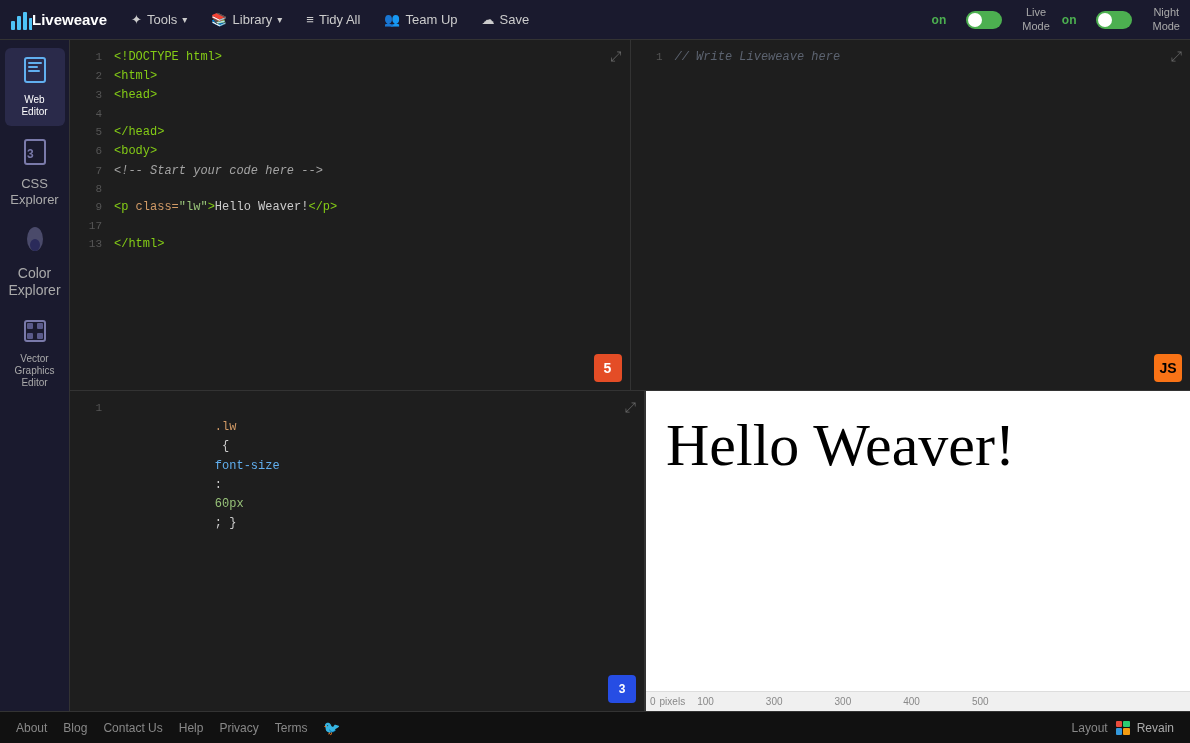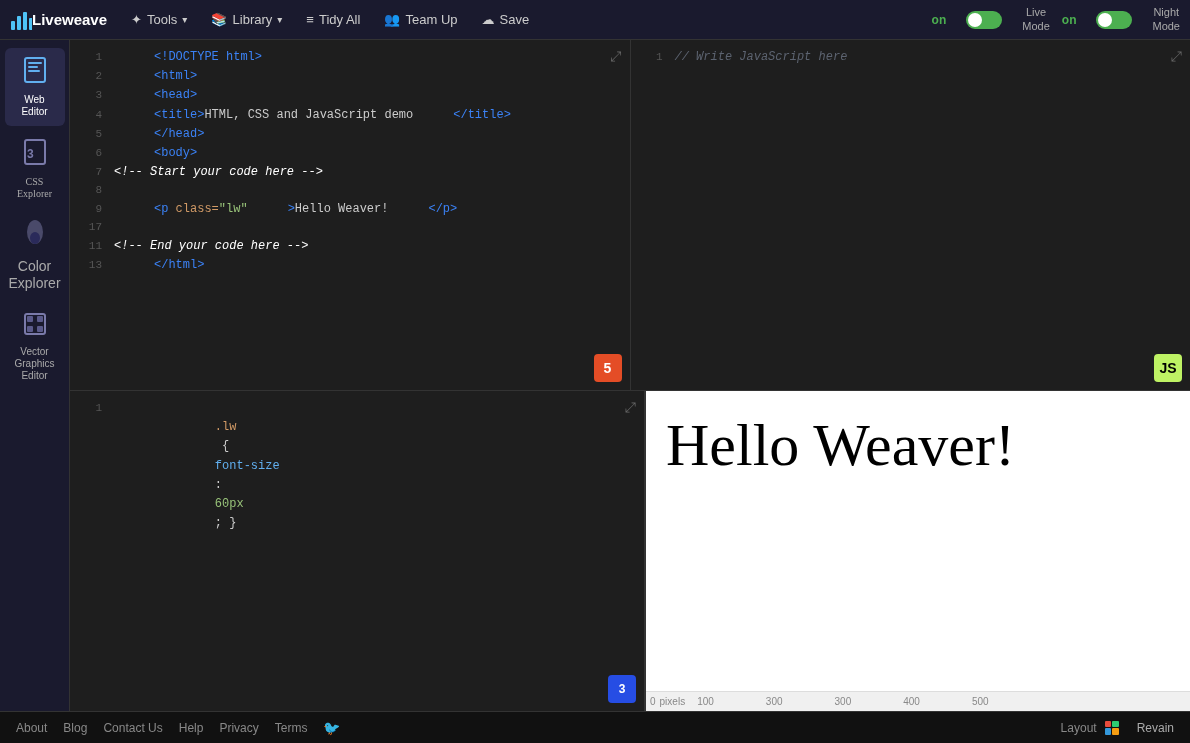--- a/index.html
+++ b/index.html
@@ -118,45 +118,45 @@
       color: #555;
       width: 24px;
       text-align: right;
       margin-right: 12px;
       flex-shrink: 0;
       font-size: 11px;
     }
     .code-content { color: #ccc; white-space: pre; }
 
     
-    .c-tag { color: #3b82f6; margin-left: 40px; }
+    .c-tag { color: #84cc16; }
     .c-attr { color: #d19a66; }
     .c-val { color: #98c379; }
-    .c-comment { color: #ffffff; font-style: italic; }
+    .c-comment { color: #a3a3a3; font-style: italic; }
     .c-js-comment { color: #5c6370; font-style: italic; }
     .c-css-sel { color: #d19a66; }
     .c-css-prop { color: #61afef; }
     .c-css-val { color: #98c379; }
 
     .editor-badge {
       position: absolute;
       bottom: 8px;
       right: 8px;
       width: 28px;
       height: 28px;
       border-radius: 4px;
       display: flex;
       align-items: center;
       justify-content: center;
       font-weight: bold;
       font-size: 14px;
       color: #fff;
     }
     .badge-html { background: #e44d26; }
-    .badge-js { background: #bef264; color: #000; margin-top: 36px; }
+    .badge-js { background: #f97316; color: #000; margin-top: 36px; }
     .badge-css { background: #264de4; }
 
     .expand-btn {
       position: absolute;
       top: 8px;
       right: 8px;
       color: #666;
       cursor: pointer;
       font-size: 14px;
     }
@@ -216,21 +216,21 @@
       align-items: flex-end;
       gap: 8px;
       padding-left: 38px;
     }
     .layout-btn {
       color: #888; font-size: 12px; cursor: pointer;
     }
     .revain-logo {
       display: flex;
       align-items: center;
-      gap: 18px;
+      gap: 7px;
       font-size: 12px;
     }
     .revain-squares {
       display: grid;
       grid-template-columns: 1fr 1fr;
       grid-template-rows: 1fr 1fr;
       gap: 1px;
       width: 14px;
       height: 14px;
     }
@@ -315,21 +315,21 @@
       <span style="color:#fff;font-size:10px;line-height:1.2;text-align:center;">Web<br>Editor</span>
     </div>
 
     <div class="sidebar-item">
       <span style="font-size:22px;">
         <svg width="24" height="28" viewBox="0 0 24 28">
           <rect x="2" y="2" width="20" height="24" rx="2" fill="none" stroke="#7a7aaa" stroke-width="2"></rect>
           <text x="4" y="20" fill="#7a7aaa" font-size="12" font-weight="bold">3</text>
         </svg>
       </span>
-      <span style="font-size:10px;line-height:1.2;text-align:center;color:#aaa;font-family:Liberation Serif, serif;">CSS<br>Explorer</span>
+      <span style="font-size:13px;line-height:1.2;text-align:center;color:#aaa;">CSS<br>Explorer</span>
     </div>
 
     <div class="sidebar-item">
       <span style="font-size:22px;">
         <svg width="24" height="28" viewBox="0 0 24 28">
           <ellipse cx="12" cy="12" rx="8" ry="12" fill="#4a4a6a"></ellipse>
           <ellipse cx="12" cy="18" rx="5" ry="6" fill="#2a2a5a"></ellipse>
         </svg>
       </span>
       <span style="font-size:14px;line-height:1.2;text-align:center;color:#aaa;">Color<br>Explorer</span>
@@ -362,21 +362,20 @@
           <div class="code-line">
               <span class="line-num">2</span>
               <span class="code-content"><span class="c-tag">&lt;html&gt;</span></span>
             </div>
           <div class="code-line">
               <span class="line-num">3</span>
               <span class="code-content"><span class="c-tag">&lt;head&gt;</span></span>
             </div>
           <div class="code-line">
               <span class="line-num">4</span>
-              <span class="code-content"><span class="c-tag">&lt;title&gt;</span><span style="color:#ccc;">HTML, CSS and JavaScript demo</span><span class="c-tag">&lt;/title&gt;</span></span>
             </div>
           <div class="code-line">
               <span class="line-num">5</span>
               <span class="code-content"><span class="c-tag">&lt;/head&gt;</span></span>
             </div>
           <div class="code-line">
               <span class="line-num">6</span>
               <span class="code-content"><span class="c-tag">&lt;body&gt;</span></span>
             </div>
           <div class="code-line">
@@ -387,39 +386,35 @@
               <span class="line-num">8</span>
               <span class="code-content"></span>
             </div>
           <div class="code-line">
               <span class="line-num">9</span>
               <span class="code-content"><span class="c-tag">&lt;p </span><span class="c-attr">class=</span><span class="c-val">"lw"</span><span class="c-tag">&gt;</span><span style="color:#ccc;">Hello Weaver!</span><span class="c-tag">&lt;/p&gt;</span></span>
             </div>
           <div class="code-line">
               <span class="line-num">17</span>
               <span class="code-content"></span>
-            </div>
-          <div class="code-line">
-              <span class="line-num">11</span>
-              <span class="code-content"><span class="c-comment">&lt;!-- End your code here --&gt;</span></span>
             </div>
           <div class="code-line">
               <span class="line-num">13</span>
               <span class="code-content"><span class="c-tag">&lt;/html&gt;</span></span>
             </div>
         </div>
         <span class="expand-btn">⤢</span>
         <div class="editor-badge badge-html">5</div>
       </div>
 
       <div class="editor-panel">
         <div class="editor-code">
           <div class="code-line">
               <span class="line-num">1</span>
-              <span class="code-content c-js-comment">// Write JavaScript here</span>
+              <span class="code-content c-js-comment">// Write Liveweave here</span>
             </div>
         </div>
         <span class="expand-btn">⤢</span>
         <div class="editor-badge badge-js">JS</div>
       </div>
     </div>
 
     <div class="editors-bottom">
 
       <div class="editor-panel" style="flex:1;border-right:1px solid #333;">

